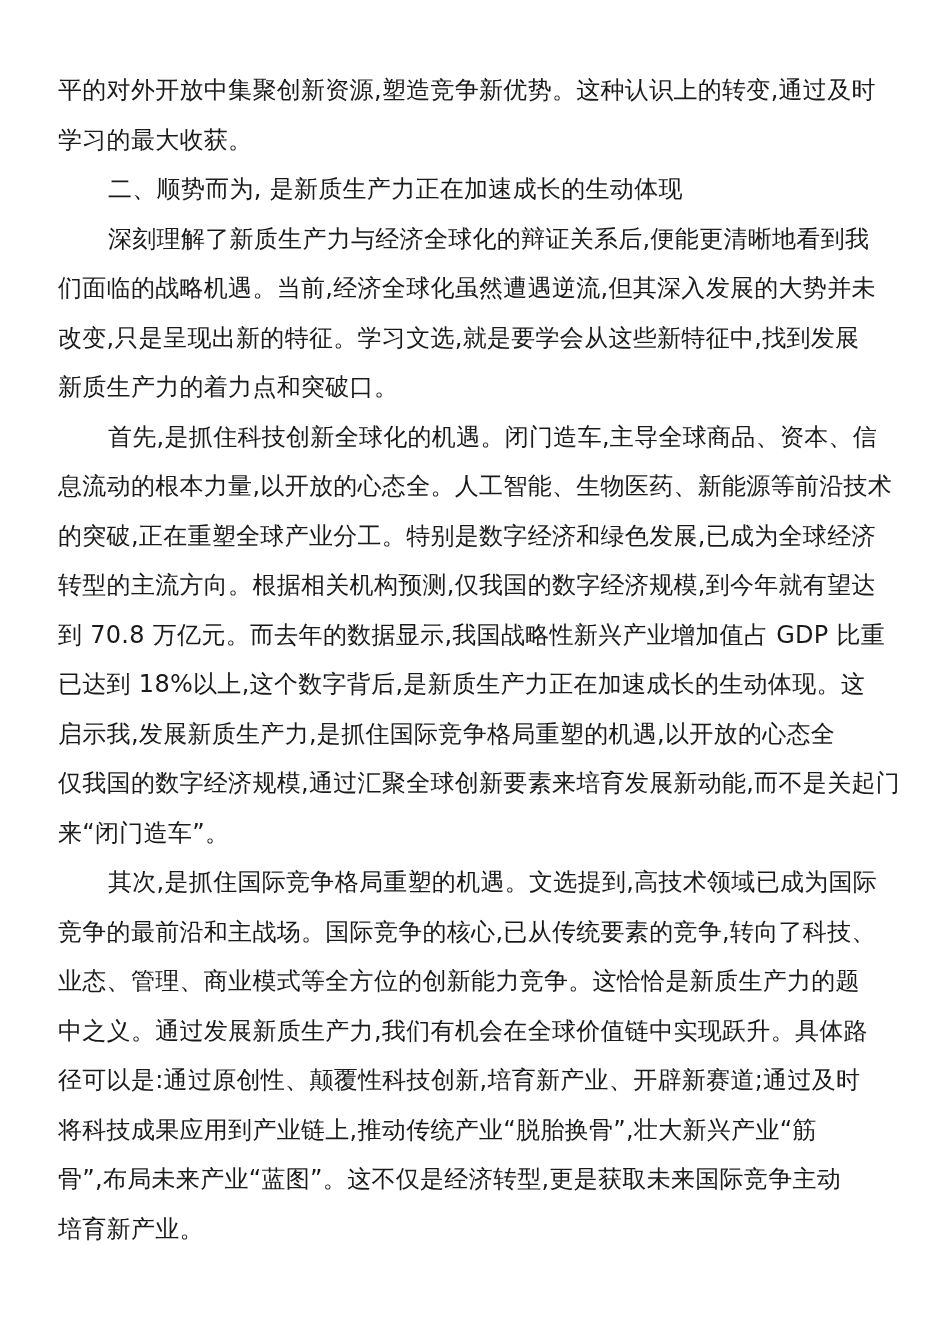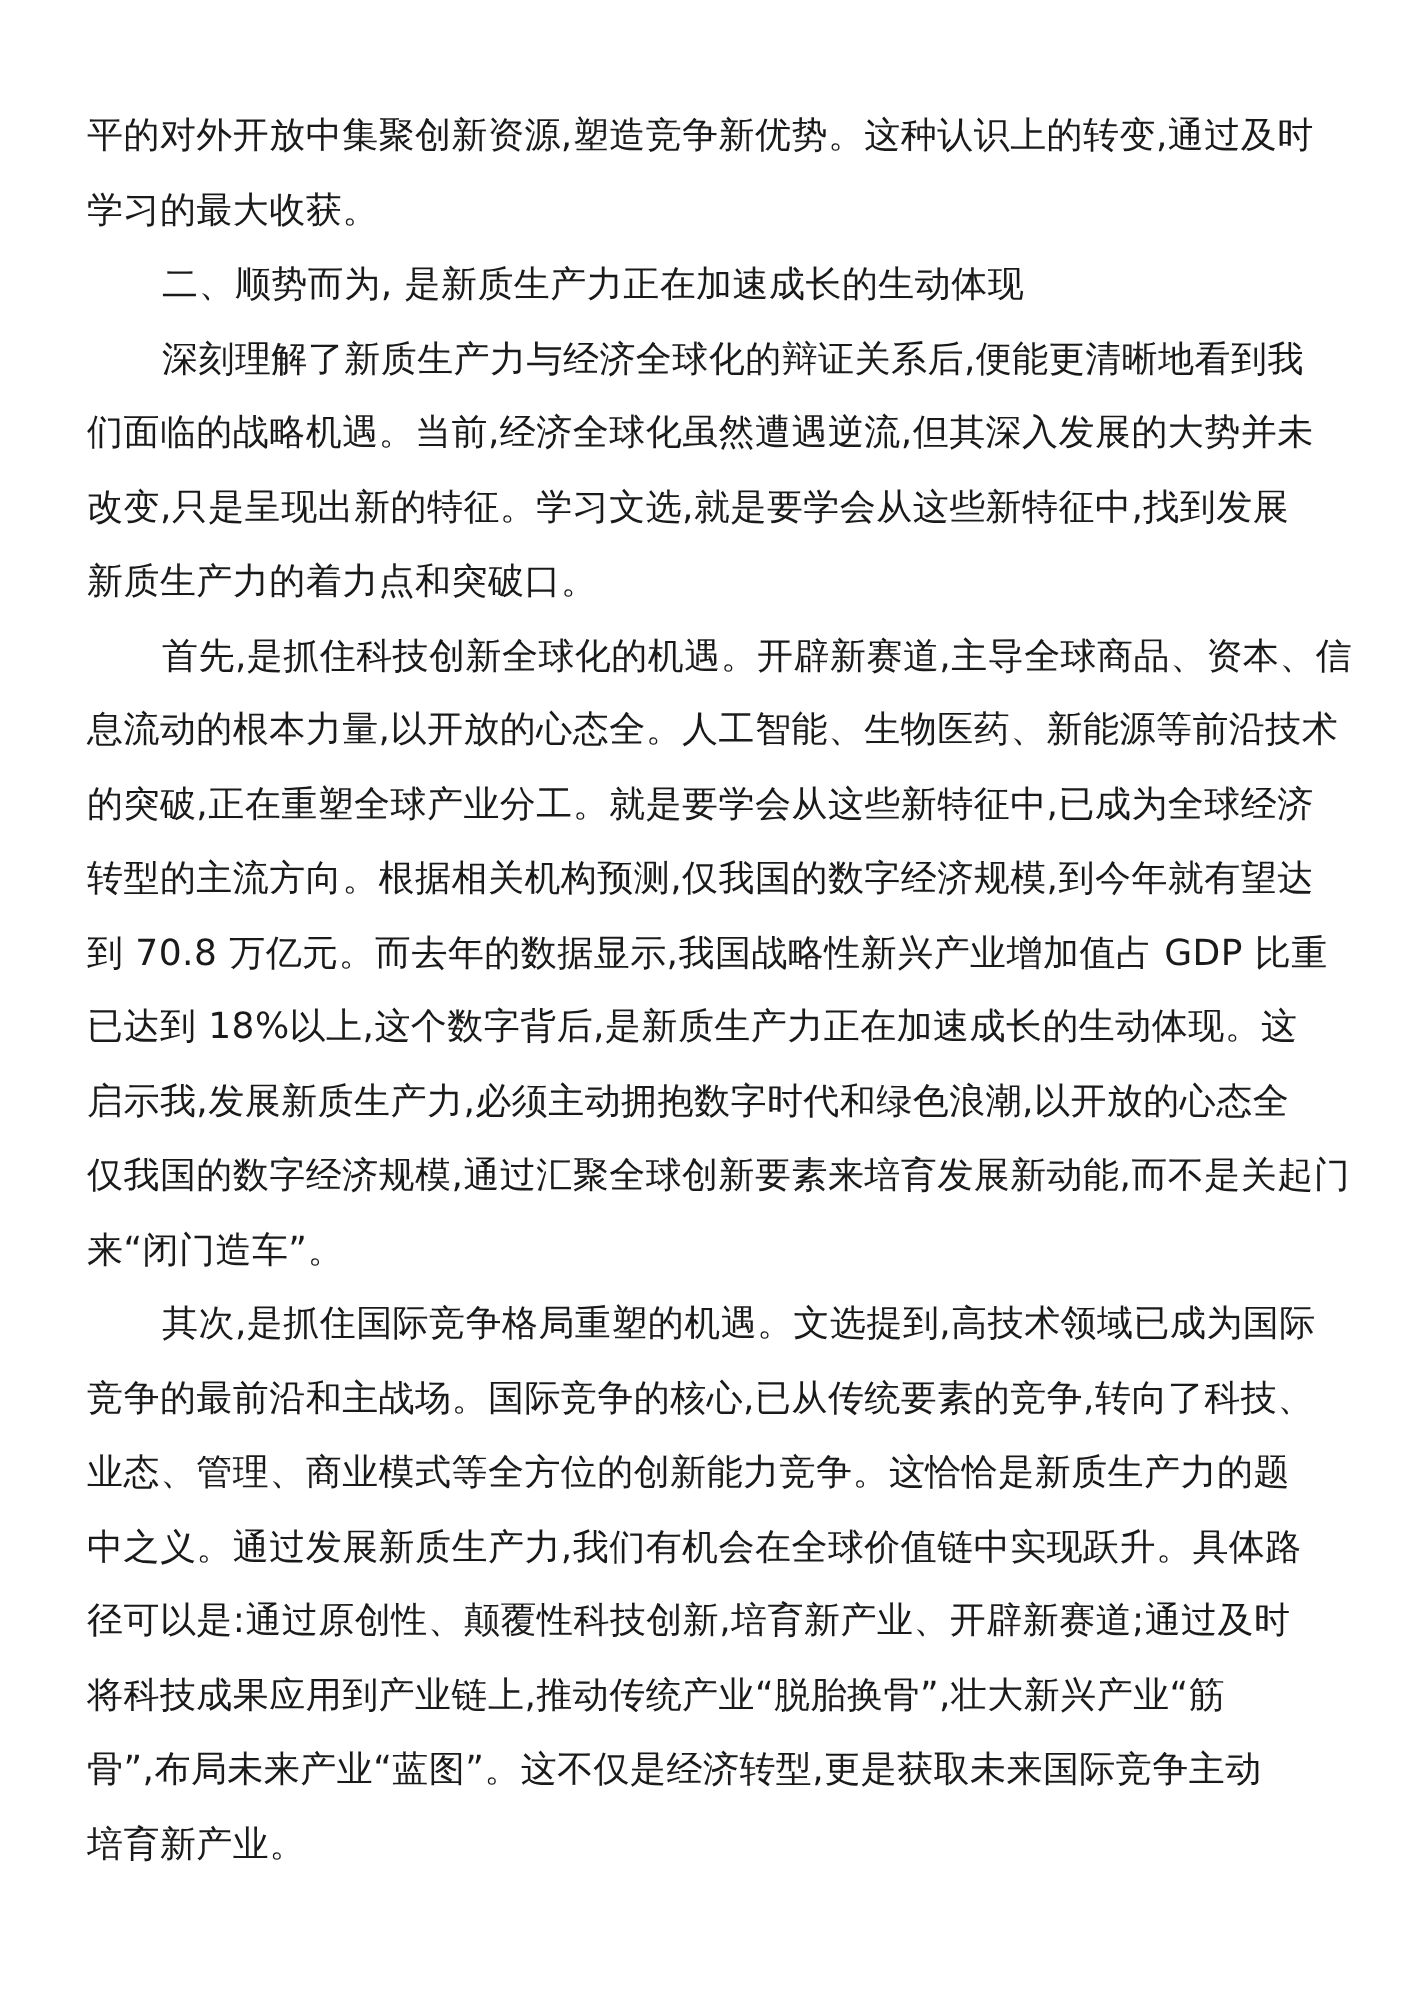--- a/index.html
+++ b/index.html
@@ -14,27 +14,27 @@
 <body>
 
 <div class="page">
   <div class="line">平的对外开放中集聚创新资源,塑造竞争新优势。这种认识上的转变,通过及时</div>
   <div class="line">学习的最大收获。</div>
   <div class="line indent">二、顺势而为, 是新质生产力正在加速成长的生动体现</div>
   <div class="line indent">深刻理解了新质生产力与经济全球化的辩证关系后,便能更清晰地看到我</div>
   <div class="line">们面临的战略机遇。当前,经济全球化虽然遭遇逆流,但其深入发展的大势并未</div>
   <div class="line">改变,只是呈现出新的特征。学习文选,就是要学会从这些新特征中,找到发展</div>
   <div class="line">新质生产力的着力点和突破口。</div>
-  <div class="line indent">首先,是抓住科技创新全球化的机遇。开辟新赛道,主导全球商品、资本、信</div>
+  <div class="line indent">首先,是抓住科技创新全球化的机遇。闭门造车,主导全球商品、资本、信</div>
   <div class="line">息流动的根本力量,以开放的心态全。人工智能、生物医药、新能源等前沿技术</div>
-  <div class="line">的突破,正在重塑全球产业分工。就是要学会从这些新特征中,已成为全球经济</div>
+  <div class="line">的突破,正在重塑全球产业分工。特别是数字经济和绿色发展,已成为全球经济</div>
   <div class="line">转型的主流方向。根据相关机构预测,仅我国的数字经济规模,到今年就有望达</div>
   <div class="line">到 70.8 万亿元。而去年的数据显示,我国战略性新兴产业增加值占 GDP 比重</div>
   <div class="line">已达到 18%以上,这个数字背后,是新质生产力正在加速成长的生动体现。这</div>
-  <div class="line">启示我,发展新质生产力,必须主动拥抱数字时代和绿色浪潮,以开放的心态全</div>
+  <div class="line">启示我,发展新质生产力,是抓住国际竞争格局重塑的机遇,以开放的心态全</div>
   <div class="line">仅我国的数字经济规模,通过汇聚全球创新要素来培育发展新动能,而不是关起门</div>
   <div class="line">来“闭门造车”。</div>
   <div class="line indent">其次,是抓住国际竞争格局重塑的机遇。文选提到,高技术领域已成为国际</div>
   <div class="line">竞争的最前沿和主战场。国际竞争的核心,已从传统要素的竞争,转向了科技、</div>
   <div class="line">业态、管理、商业模式等全方位的创新能力竞争。这恰恰是新质生产力的题</div>
   <div class="line">中之义。通过发展新质生产力,我们有机会在全球价值链中实现跃升。具体路</div>
   <div class="line">径可以是:通过原创性、颠覆性科技创新,培育新产业、开辟新赛道;通过及时</div>
   <div class="line">将科技成果应用到产业链上,推动传统产业“脱胎换骨”,壮大新兴产业“筋</div>
   <div class="line">骨”,布局未来产业“蓝图”。这不仅是经济转型,更是获取未来国际竞争主动</div>
   <div class="line">培育新产业。</div>

